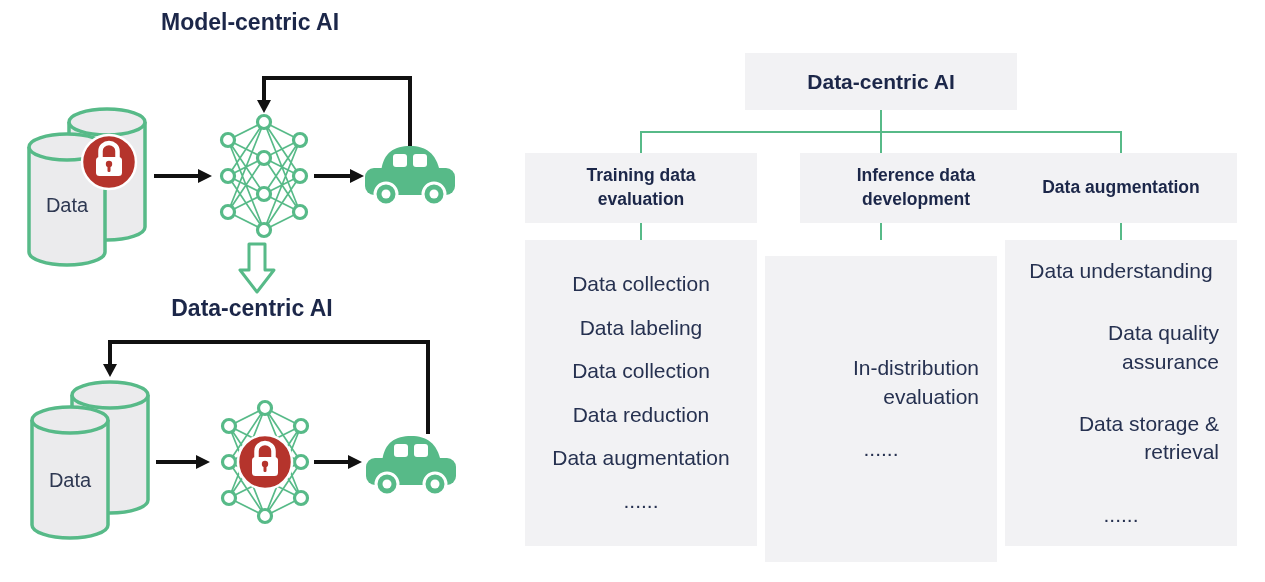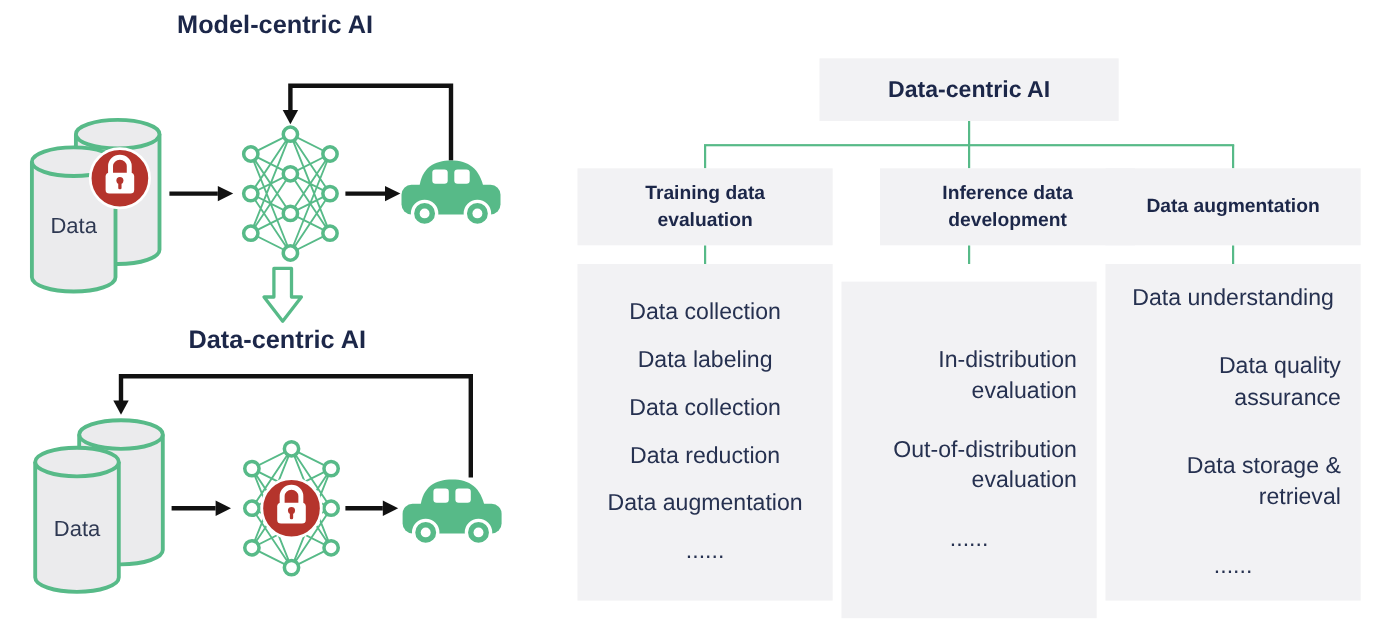--- a/index.html
+++ b/index.html
@@ -154,21 +154,20 @@
       <div class="item">Data collection</div>
       <div class="item">Data labeling</div>
       <div class="item">Data collection</div>
       <div class="item">Data reduction</div>
       <div class="item">Data augmentation</div>
       <div class="item">......</div>
     </div>
 
     <div class="rbox content gap-loose" style="left:765px;top:256px;width:232px;height:306px">
       <div class="item">In-distribution evaluation</div>
-      <div class="item">Out-of-distribution evaluation</div>
       <div class="item">......</div>
     </div>
 
     <div class="rbox content gap-med" style="left:1005px;top:240px;width:232px;height:306px">
       <div class="item">Data understanding</div>
       <div class="item">Data quality assurance</div>
       <div class="item">Data storage &amp; retrieval</div>
       <div class="item">......</div>
     </div>
   </div>

